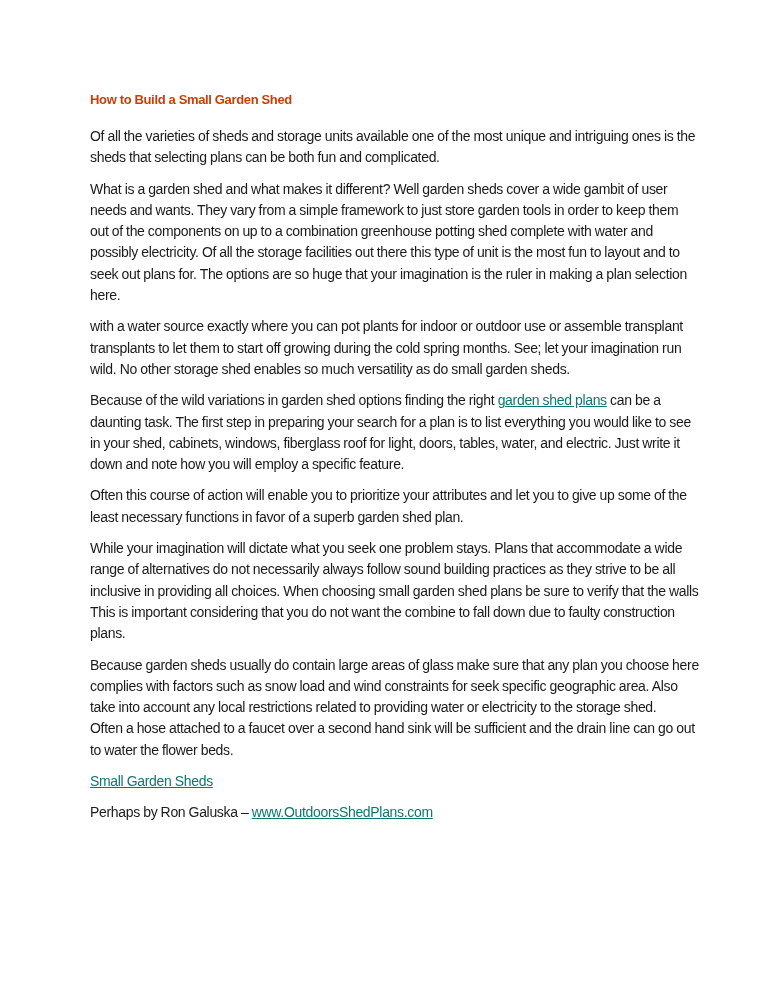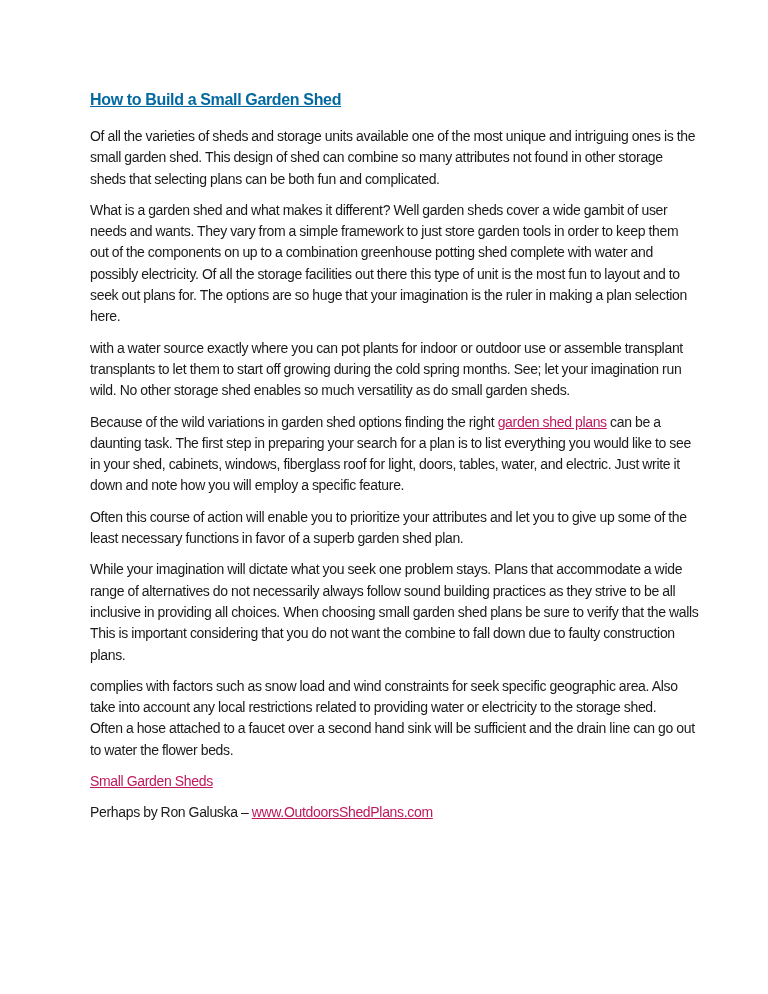--- a/index.html
+++ b/index.html
@@ -17,55 +17,53 @@
     }
     .page {
       position: absolute;
       left: 90px;
       top: 90px;
       width: 600px;
     }
     .title {
       font-family: "Liberation Sans", sans-serif;
       font-weight: bold;
-      font-size: 16px;
+      font-size: 13px;
       letter-spacing: -0.35px;
       line-height: 20px;
       margin: 0 0 16px 0;
-      color: #0369a1;
+      color: #c2410c;
       white-space: nowrap;
-      text-decoration: underline;
     }
     .para {
       font-size: 14px;
       letter-spacing: -0.32px;
       word-spacing: -0.3px;
       line-height: 21.3px;
       margin: 0 0 10px 0;
       white-space: nowrap;
     }
     .line {
       display: block;
       height: 21.3px;
     }
     a.link {
-      color: #be185d;
+      color: #0f766e;
       text-decoration: underline;
       text-underline-offset: 1px;
     }
   </style>
 </head>
 <body>
 
 <div class="page">
   <h1 class="title">How to Build a Small Garden Shed</h1>
 
   <p class="para">
     <span class="line">Of all the varieties of sheds and storage units available one of the most unique and intriguing ones is the</span>
-    <span class="line">small garden shed.  This design of shed can combine so many attributes not found in other storage</span>
     <span class="line">sheds that selecting plans can be both fun and complicated.</span>
   </p>
 
   <p class="para">
     <span class="line">What is a garden shed and what makes it different?  Well garden sheds cover a wide gambit of user</span>
     <span class="line">needs and wants. They vary from a simple framework to just store garden tools in order to keep them</span>
     <span class="line">out of the components on up to a combination greenhouse potting shed complete with water and</span>
     <span class="line">possibly electricity.  Of all the storage facilities out there this type of unit is the most fun to layout and to</span>
     <span class="line">seek out plans for.  The options are so huge that your imagination is the ruler in making a plan selection</span>
     <span class="line">here.</span>
@@ -91,20 +89,21 @@
 
   <p class="para">
     <span class="line">While your imagination will dictate what you seek one problem stays.  Plans that accommodate a wide</span>
     <span class="line">range of alternatives do not necessarily always follow sound building practices as they strive to be all</span>
     <span class="line">inclusive in providing all choices.  When choosing small garden shed plans be sure to verify that the walls</span>
     <span class="line">This is important considering that you do not want the combine to fall down due to faulty construction</span>
     <span class="line">plans.</span>
   </p>
 
   <p class="para">
+    <span class="line">Because garden sheds usually do contain large areas of glass make sure that any plan you choose here</span>
     <span class="line">complies with factors such as snow load and wind constraints for seek specific geographic area.  Also</span>
     <span class="line">take into account any local restrictions related to providing water or electricity to the storage shed.</span>
     <span class="line">Often a hose attached to a faucet over a second hand sink will be sufficient and the drain line can go out</span>
     <span class="line">to water the flower beds.</span>
   </p>
 
   <p class="para">
     <span class="line"><a class="link" href="#">Small Garden Sheds</a></span>
   </p>
 

